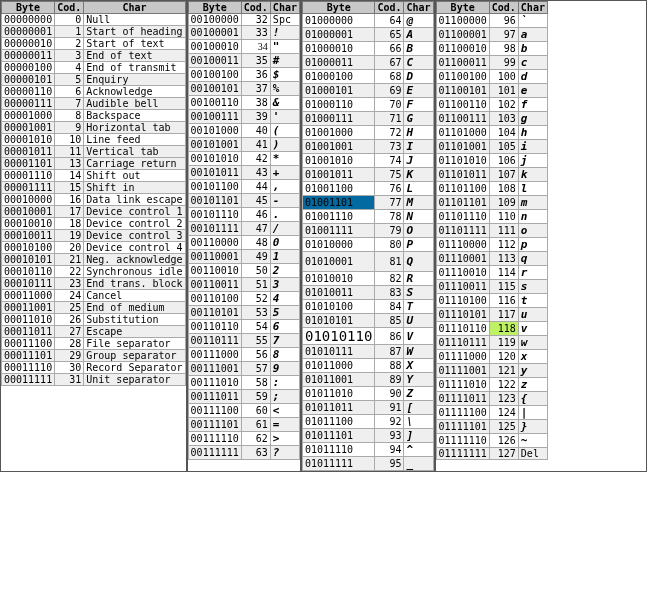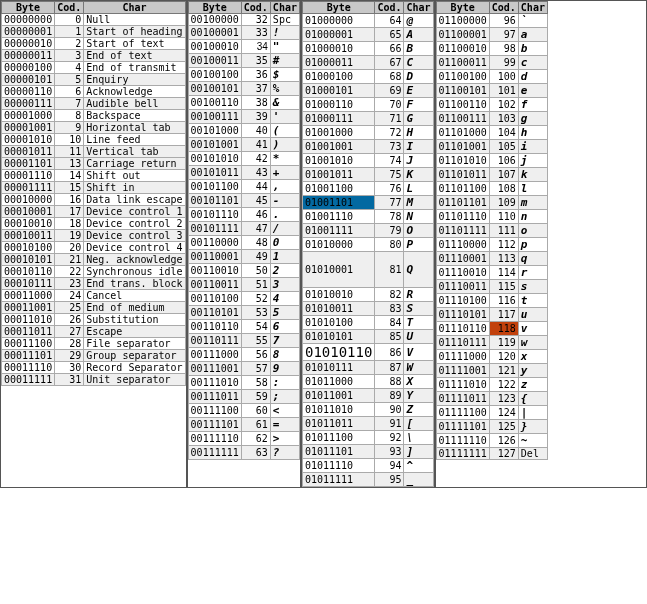--- a/index.html
+++ b/index.html
@@ -215,21 +215,21 @@
             <td style="font-family: monospace; font-size: 10px; border: 1px solid rgb(170, 170, 170); padding: 0px 2px; text-align: right; background: rgb(255, 255, 255);">32</td>
             <td style="font-family: monospace; font-size: 10px; border: 1px solid rgb(170, 170, 170); padding: 0px 2px; background: rgb(255, 255, 255);">Spc</td>
           </tr>
           <tr>
             <td style="font-family: monospace; font-size: 10px; border: 1px solid rgb(170, 170, 170); padding: 0px 2px; background: rgb(239, 239, 239);">00100001</td>
             <td style="font-family: monospace; font-size: 10px; border: 1px solid rgb(170, 170, 170); padding: 0px 2px; text-align: right; background: rgb(239, 239, 239);">33</td>
             <td style="font-family: monospace; font-size: 11px; border: 1px solid rgb(170, 170, 170); padding: 0px 2px; background: rgb(239, 239, 239); font-weight: bold; font-style: italic;">!</td>
           </tr>
           <tr>
             <td style="font-family: monospace; font-size: 10px; border: 1px solid rgb(170, 170, 170); padding: 0px 2px; background: rgb(255, 255, 255);">00100010</td>
-            <td style="font-family: Liberation Sans, sans-serif; font-size: 10px; border: 1px solid rgb(170, 170, 170); padding: 0px 2px; text-align: right; background: rgb(255, 255, 255);">34</td>
+            <td style="font-family: Liberation Serif, serif; font-size: 10px; border: 1px solid rgb(170, 170, 170); padding: 0px 2px; text-align: right; background: rgb(255, 255, 255);">34</td>
             <td style="font-family: monospace; font-size: 11px; border: 1px solid rgb(170, 170, 170); padding: 0px 2px; background: rgb(255, 255, 255); font-weight: bold; font-style: italic;">"</td>
           </tr>
           <tr>
             <td style="font-family: monospace; font-size: 10px; border: 1px solid rgb(170, 170, 170); padding: 0px 2px; background: rgb(239, 239, 239);">00100011</td>
             <td style="font-family: monospace; font-size: 10px; border: 1px solid rgb(170, 170, 170); padding: 0px 2px; text-align: right; background: rgb(239, 239, 239);">35</td>
             <td style="font-family: monospace; font-size: 11px; border: 1px solid rgb(170, 170, 170); padding: 0px 2px; background: rgb(239, 239, 239); font-weight: bold; font-style: italic;">#</td>
           </tr>
           <tr>
             <td style="font-family: monospace; font-size: 10px; border: 1px solid rgb(170, 170, 170); padding: 0px 2px; background: rgb(255, 255, 255);">00100100</td>
             <td style="font-family: monospace; font-size: 10px; border: 1px solid rgb(170, 170, 170); padding: 0px 2px; text-align: right; background: rgb(255, 255, 255);">36</td>
@@ -463,21 +463,21 @@
             <td style="font-family: monospace; font-size: 10px; border: 1px solid rgb(170, 170, 170); padding: 0px 2px; text-align: right; background: rgb(239, 239, 239);">79</td>
             <td style="font-family: monospace; font-size: 11px; border: 1px solid rgb(170, 170, 170); padding: 0px 2px; background: rgb(239, 239, 239); font-weight: bold; font-style: italic;">O</td>
           </tr>
           <tr>
             <td style="font-family: monospace; font-size: 10px; border: 1px solid rgb(170, 170, 170); padding: 0px 2px; background: rgb(255, 255, 255);">01010000</td>
             <td style="font-family: monospace; font-size: 10px; border: 1px solid rgb(170, 170, 170); padding: 0px 2px; text-align: right; background: rgb(255, 255, 255);">80</td>
             <td style="font-family: monospace; font-size: 11px; border: 1px solid rgb(170, 170, 170); padding: 0px 2px; background: rgb(255, 255, 255); font-weight: bold; font-style: italic;">P</td>
           </tr>
           <tr>
             <td style="font-family: monospace; font-size: 10px; border: 1px solid rgb(170, 170, 170); padding: 0px 2px; background: rgb(239, 239, 239);">01010001</td>
-            <td style="font-family: monospace; font-size: 10px; border: 1px solid rgb(170, 170, 170); padding: 12px 2px; text-align: right; background: rgb(239, 239, 239);">81</td>
+            <td style="font-family: monospace; font-size: 10px; border: 1px solid rgb(170, 170, 170); padding: 4px 2px; text-align: right; background: rgb(239, 239, 239);">81</td>
             <td style="font-family: monospace; font-size: 11px; border: 1px solid rgb(170, 170, 170); padding: 0px 2px; background: rgb(239, 239, 239); font-weight: bold; font-style: italic;">Q</td>
           </tr>
           <tr>
             <td style="font-family: monospace; font-size: 10px; border: 1px solid rgb(170, 170, 170); padding: 0px 2px; background: rgb(255, 255, 255);">01010010</td>
             <td style="font-family: monospace; font-size: 10px; border: 1px solid rgb(170, 170, 170); padding: 0px 2px; text-align: right; background: rgb(255, 255, 255);">82</td>
             <td style="font-family: monospace; font-size: 11px; border: 1px solid rgb(170, 170, 170); padding: 0px 2px; background: rgb(255, 255, 255); font-weight: bold; font-style: italic;">R</td>
           </tr>
           <tr>
             <td style="font-family: monospace; font-size: 10px; border: 1px solid rgb(170, 170, 170); padding: 0px 2px; background: rgb(239, 239, 239);">01010011</td>
             <td style="font-family: monospace; font-size: 10px; border: 1px solid rgb(170, 170, 170); padding: 0px 2px; text-align: right; background: rgb(239, 239, 239);">83</td>
@@ -661,21 +661,21 @@
             <td style="font-family: monospace; font-size: 10px; border: 1px solid rgb(170, 170, 170); padding: 0px 2px; text-align: right; background: rgb(255, 255, 255);">116</td>
             <td style="font-family: monospace; font-size: 11px; border: 1px solid rgb(170, 170, 170); padding: 0px 2px; background: rgb(255, 255, 255); font-weight: bold; font-style: italic;">t</td>
           </tr>
           <tr>
             <td style="font-family: monospace; font-size: 10px; border: 1px solid rgb(170, 170, 170); padding: 0px 2px; background: rgb(239, 239, 239);">01110101</td>
             <td style="font-family: monospace; font-size: 10px; border: 1px solid rgb(170, 170, 170); padding: 0px 2px; text-align: right; background: rgb(239, 239, 239);">117</td>
             <td style="font-family: monospace; font-size: 11px; border: 1px solid rgb(170, 170, 170); padding: 0px 2px; background: rgb(239, 239, 239); font-weight: bold; font-style: italic;">u</td>
           </tr>
           <tr>
             <td style="font-family: monospace; font-size: 10px; border: 1px solid rgb(170, 170, 170); padding: 0px 2px; background: rgb(255, 255, 255); margin-left: 7px;">01110110</td>
-            <td style="font-family: monospace; font-size: 10px; border: 1px solid rgb(170, 170, 170); padding: 0px 2px; text-align: right; background: #c2410c;">118</td>
+            <td style="font-family: monospace; font-size: 10px; border: 1px solid rgb(170, 170, 170); padding: 0px 2px; text-align: right; background: #bef264;">118</td>
             <td style="font-family: monospace; font-size: 11px; border: 1px solid rgb(170, 170, 170); padding: 0px 2px; background: rgb(255, 255, 255); font-weight: bold; font-style: italic;">v</td>
           </tr>
           <tr>
             <td style="font-family: monospace; font-size: 10px; border: 1px solid rgb(170, 170, 170); padding: 0px 2px; background: rgb(239, 239, 239);">01110111</td>
             <td style="font-family: monospace; font-size: 10px; border: 1px solid rgb(170, 170, 170); padding: 0px 2px; text-align: right; background: rgb(239, 239, 239);">119</td>
             <td style="font-family: monospace; font-size: 11px; border: 1px solid rgb(170, 170, 170); padding: 0px 2px; background: rgb(239, 239, 239); font-weight: bold; font-style: italic;">w</td>
           </tr>
           <tr>
             <td style="font-family: monospace; font-size: 10px; border: 1px solid rgb(170, 170, 170); padding: 0px 2px; background: rgb(255, 255, 255);">01111000</td>
             <td style="font-family: monospace; font-size: 10px; border: 1px solid rgb(170, 170, 170); padding: 0px 2px; text-align: right; background: rgb(255, 255, 255);">120</td>

